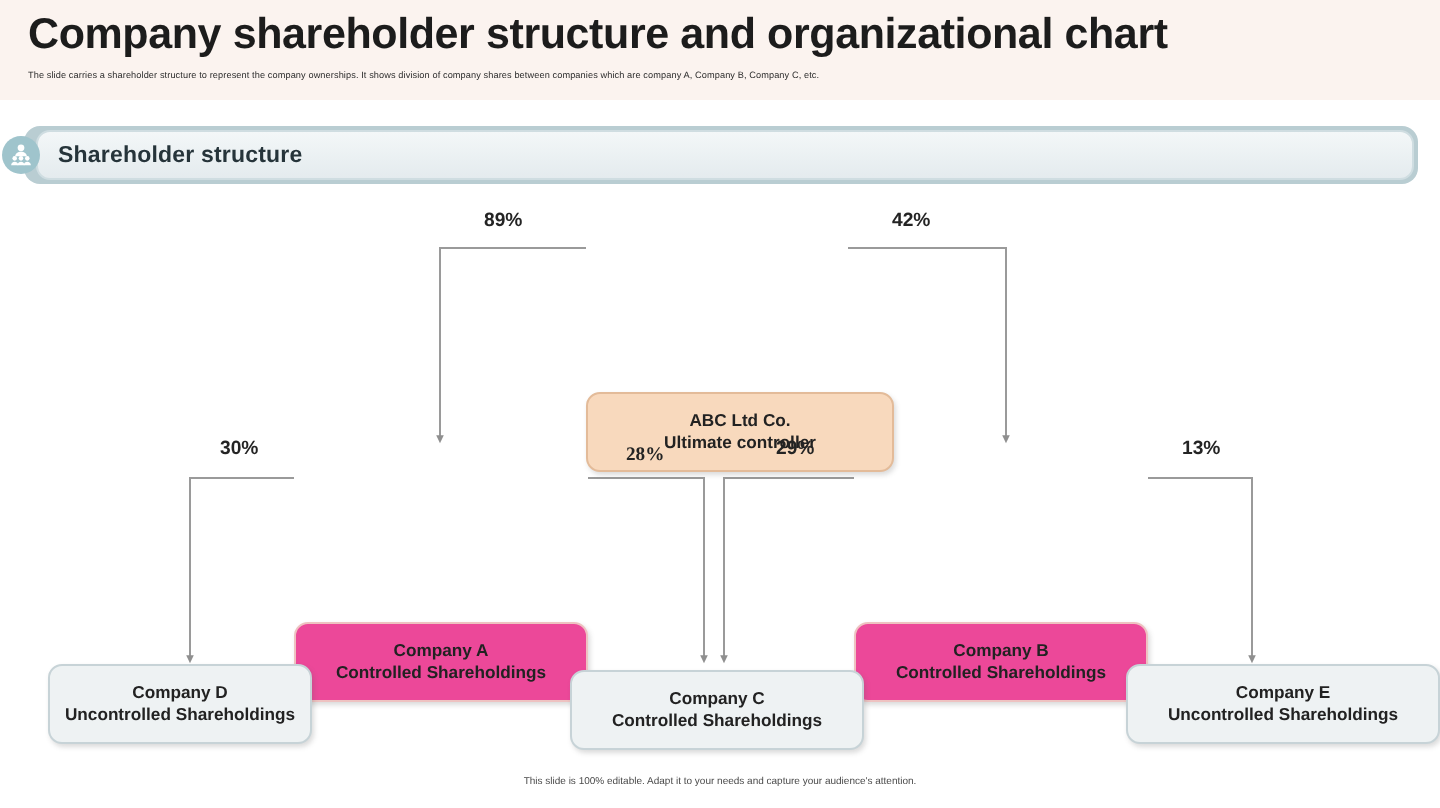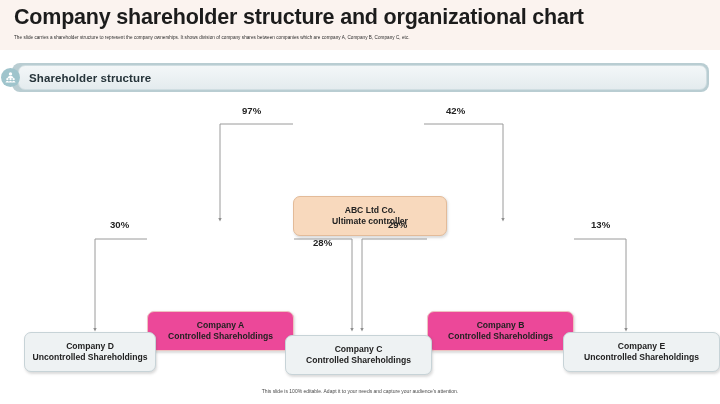--- a/index.html
+++ b/index.html
@@ -239,24 +239,24 @@
     <div class="node node-plain" style="left:285px; top:243px; width:147px; height:40px;align-items:center;">
       <span class="ln">Company C</span>
       <span class="ln">Controlled Shareholdings</span>
     </div>
 
     <div class="node node-plain" style="left:547px; top:240px; width:157px; height:40px;margin-left:16px;">
       <span class="ln">Company E</span>
       <span class="ln">Uncontrolled Shareholdings</span>
     </div>
 
-    <div class="pct" style="left:242px; top:13px;">97%</div>
+    <div class="pct" style="left:242px; top:13px;">89%</div>
     <div class="pct" style="left:446px; top:13px;">42%</div>
     <div class="pct" style="left:110px; top:127px;">30%</div>
-    <div class="pct" style="left:313px; top:145px;">28%</div>
+    <div class="pct" style="left:313px; top:130px;font-family:Liberation Serif, serif;">28%</div>
     <div class="pct" style="left:388px; top:127px;">29%</div>
     <div class="pct" style="left:591px; top:127px;">13%</div>
 
   </div>
 
   <div class="footer-note">This slide is 100% editable. Adapt it to your needs and capture your audience's attention.</div>
 
 </div>
 
 </body></html>

